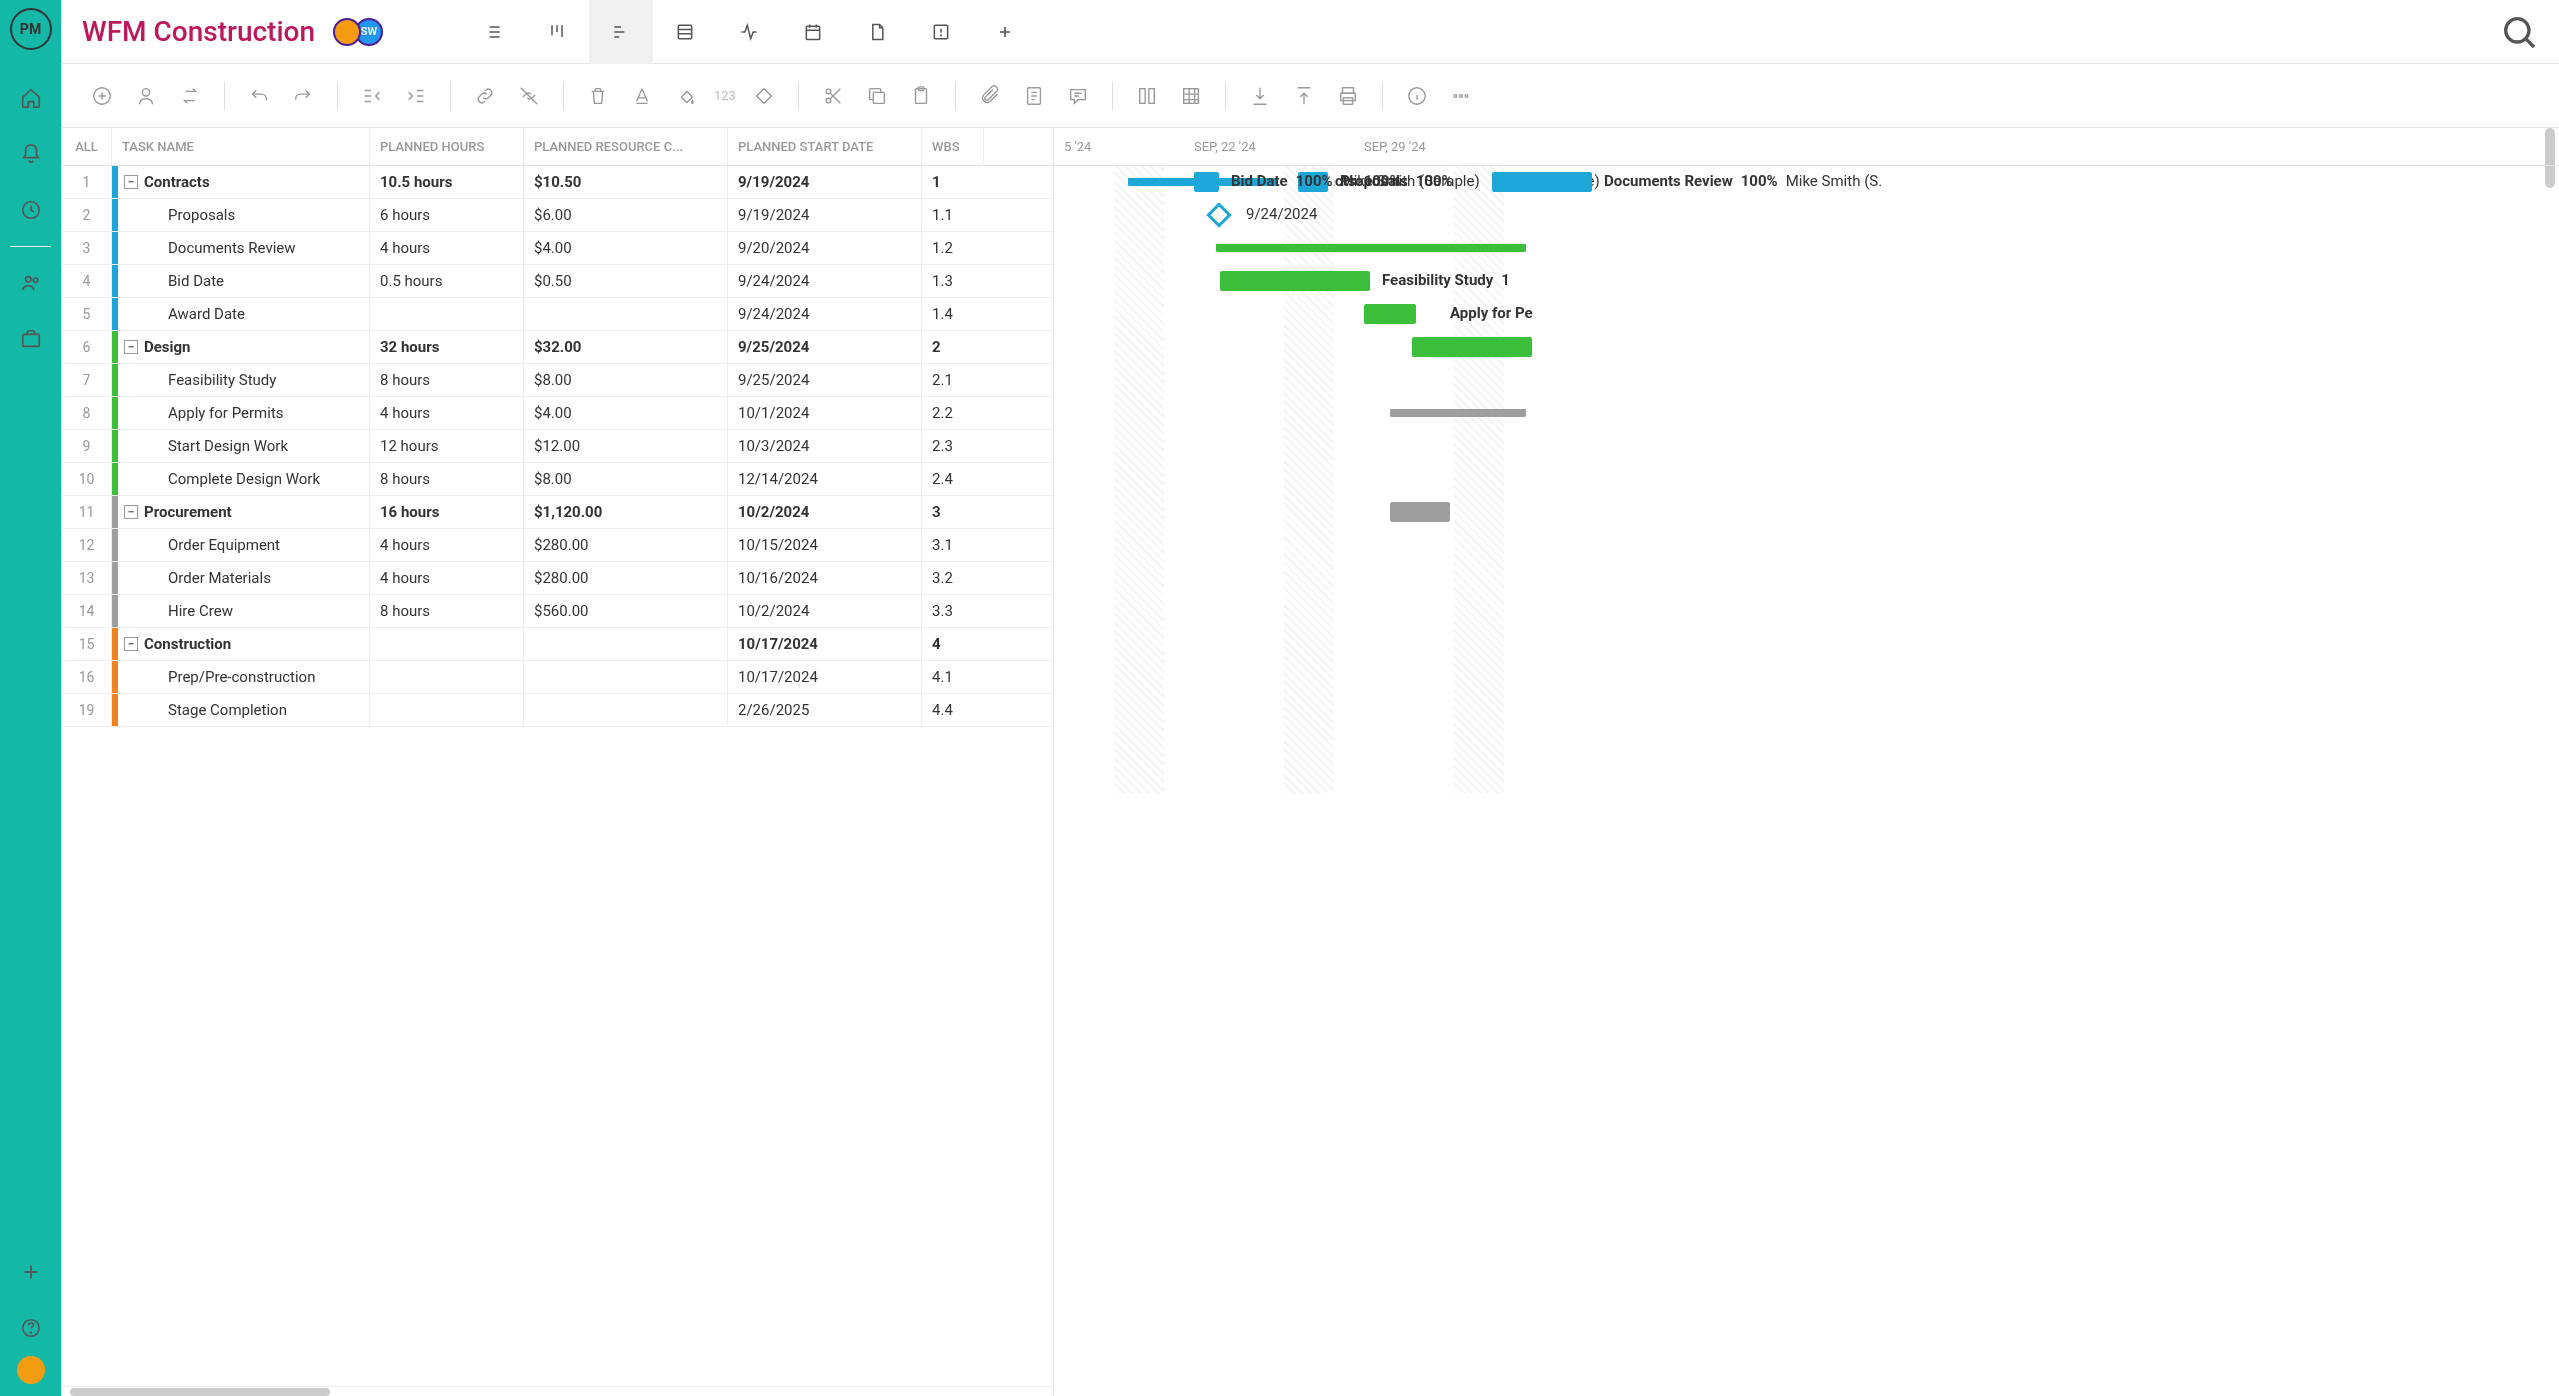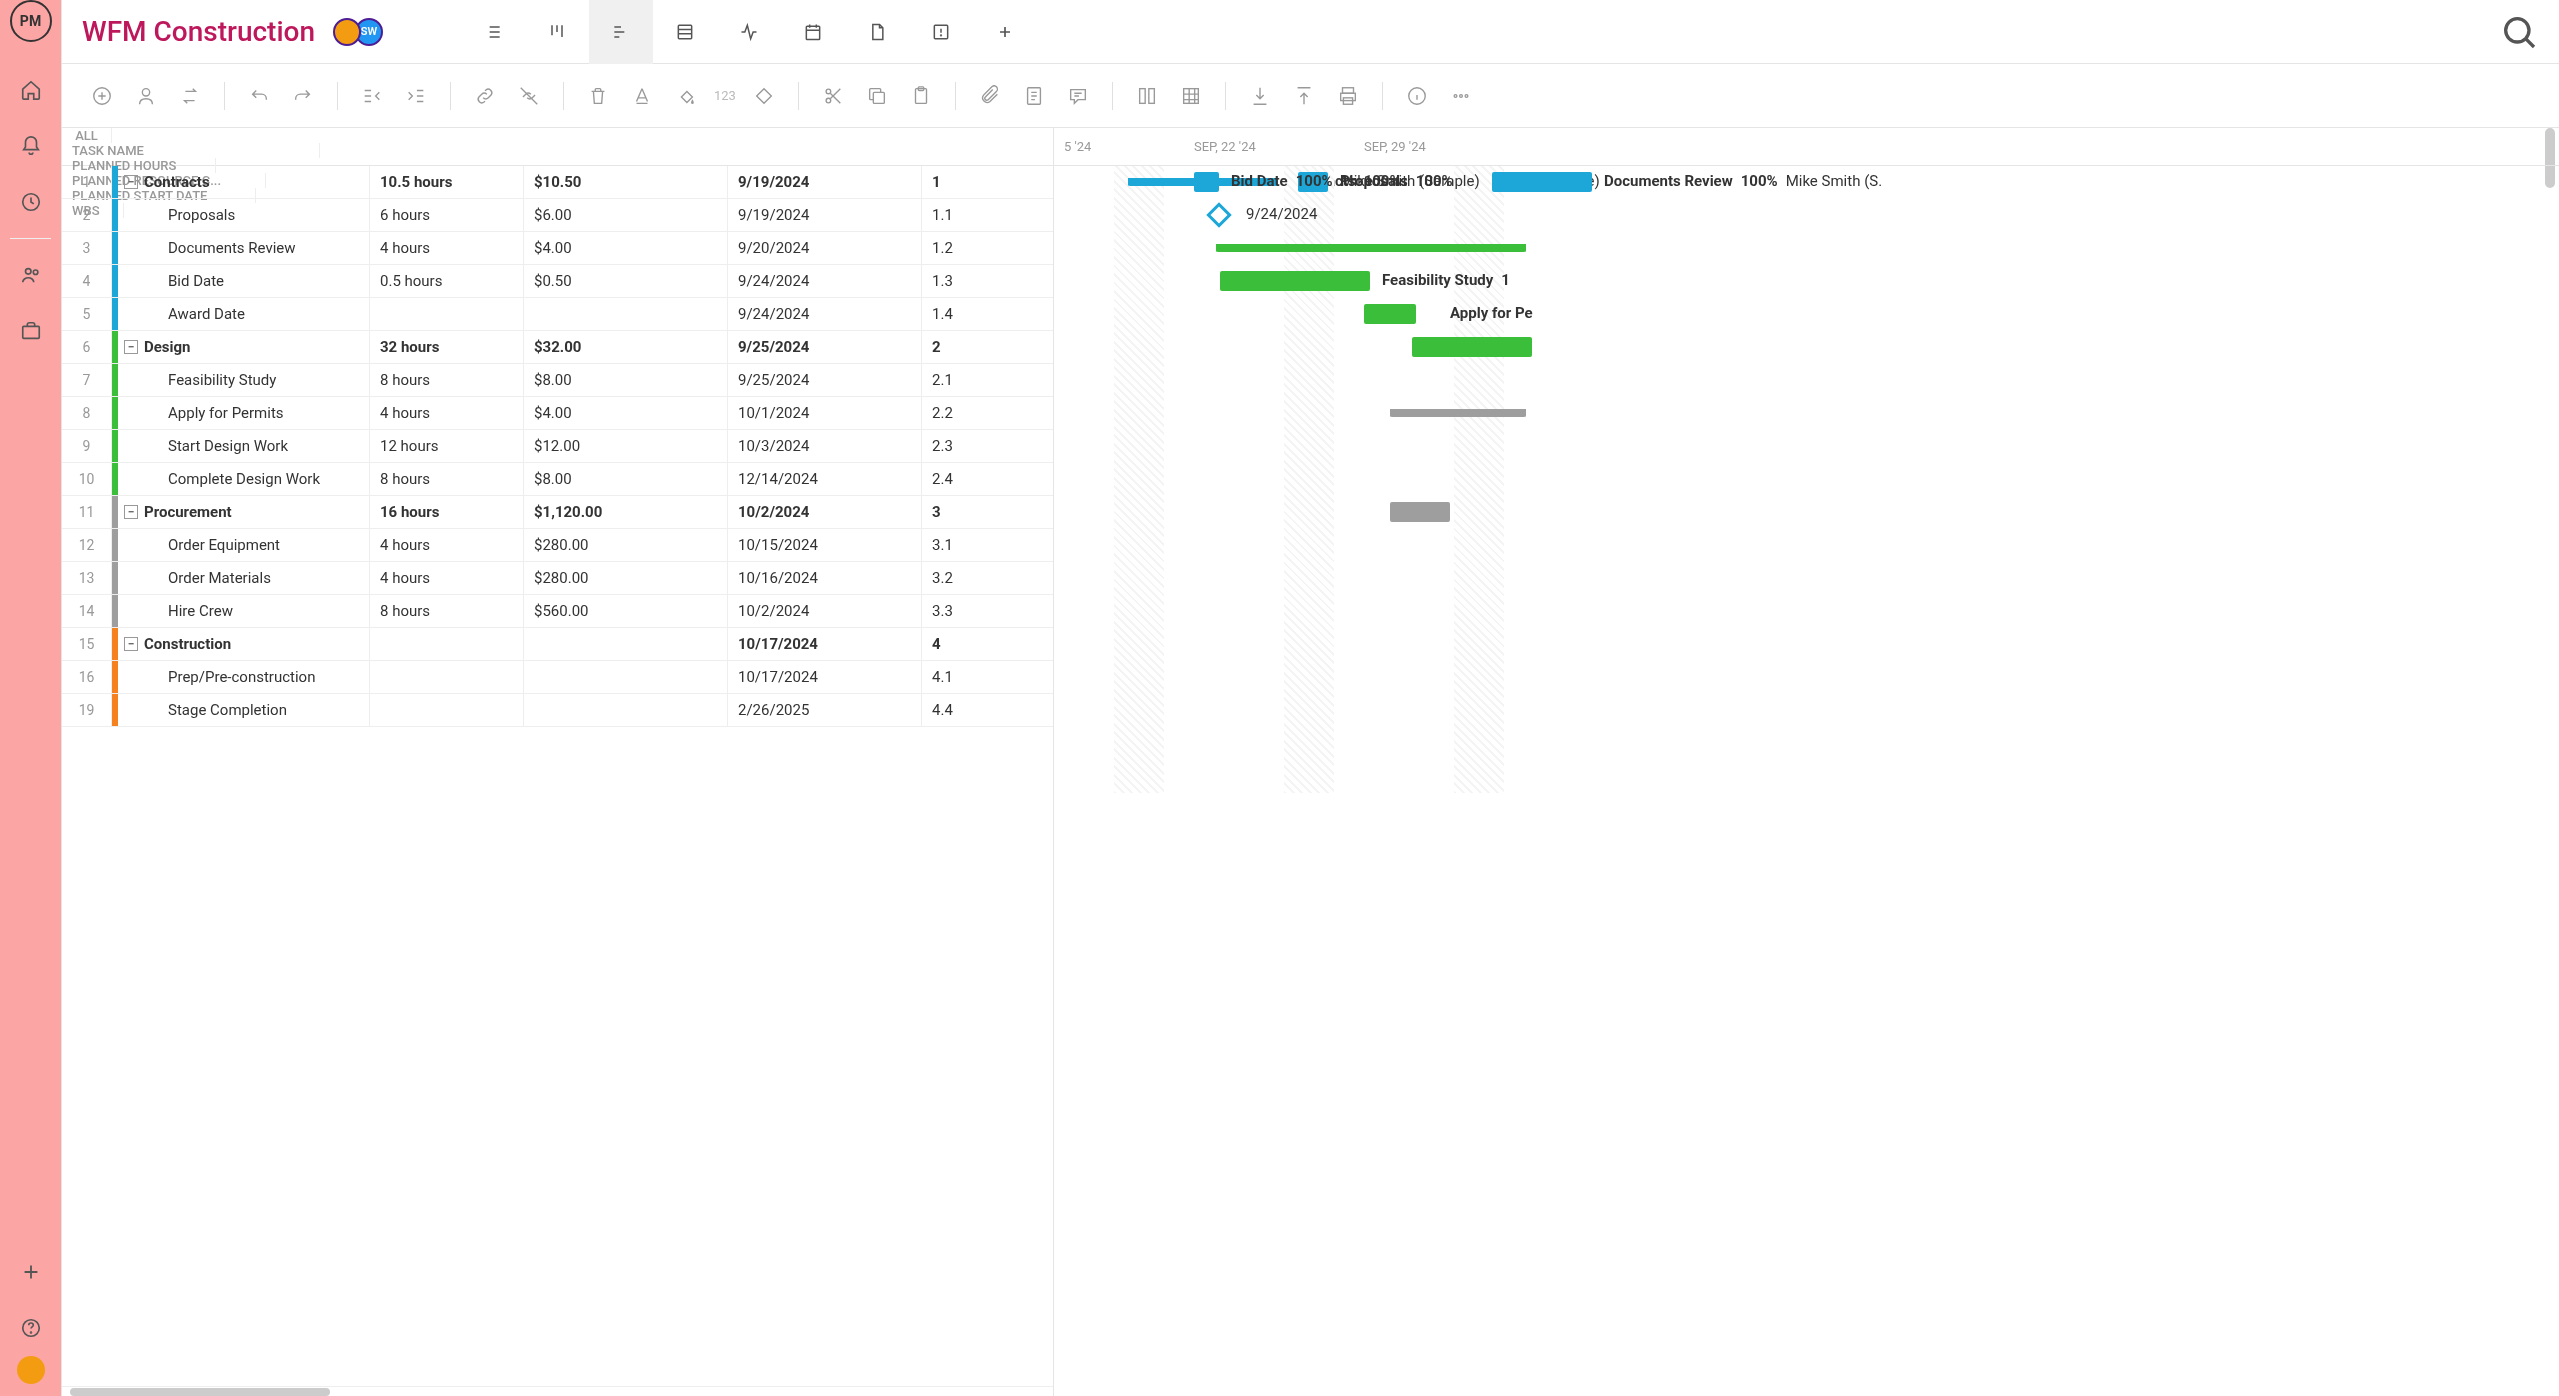--- a/index.html
+++ b/index.html
@@ -1,20 +1,20 @@
 <!DOCTYPE html>
 <html><head>
 <meta charset="utf-8">
 <style>
 * { margin: 0; padding: 0; box-sizing: border-box; }
 body { font-family: -apple-system, BlinkMacSystemFont, "Segoe UI", Roboto, sans-serif; font-size: 14px; color: #333; background: #fff; overflow: hidden; }
 .app { display: flex; height: 100vh; }
 
 
-.left-rail { width: 62px; background: #fca5a5; border-right: 1px solid #e5e5e5; display: flex; flex-direction: column; padding-top: 0; }
+.left-rail { width: 62px; background: #14b8a6; border-right: 1px solid #e5e5e5; display: flex; flex-direction: column; padding-top: 8px; }
 .rail-logo { width: 42px; height: 42px; border-radius: 50%; border: 2px solid #333; display: flex; align-items: center; justify-content: center; margin: 0 auto 20px; font-weight: 700; font-size: 14px; }
 .rail-icon { width: 62px; height: 56px; display: flex; align-items: center; justify-content: center; color: #555; cursor: pointer; }
 .rail-icon svg { width: 22px; height: 22px; }
 .rail-spacer { flex: 1; }
 .rail-avatar { width: 28px; height: 28px; border-radius: 50%; background: #f39c12; margin: 0 auto 12px; }
 
 
 .main { flex: 1; display: flex; flex-direction: column; }
 
 
@@ -37,21 +37,21 @@
 .tool-btn svg { width: 22px; height: 22px; stroke: currentColor; fill: none; stroke-width: 1.5; }
 .tool-sep { width: 1px; height: 28px; background: #e0e0e0; margin: 0 6px; }
 .tool-num { color: #bbb; font-size: 13px; }
 
 
 .content { flex: 1; display: flex; overflow: hidden; }
 .grid-pane { width: 992px; display: flex; flex-direction: column; border-right: 1px solid #e5e5e5; }
 .gantt-pane { flex: 1; position: relative; background: #fff; overflow: hidden;}
 
 
-.grid-header { display: flex; height: 38px; border-bottom: 1px solid #e5e5e5; font-size: 13px; color: #999; font-weight: 500; flex-direction: column; }
+.grid-header { display: flex; height: 38px; border-bottom: 1px solid #e5e5e5; font-size: 13px; color: #999; font-weight: 500; }
 .gh-cell { display: flex; align-items: center; padding: 0 10px; border-right: 1px solid #eee; }
 .col-all { width: 50px; justify-content: center; }
 .col-name { width: 258px; }
 .col-hours { width: 154px; }
 .col-cost { width: 204px; }
 .col-date { width: 194px; }
 .col-wbs { width: 62px; }
 
 
 .grid-body { flex: 1; overflow-y: auto; }

